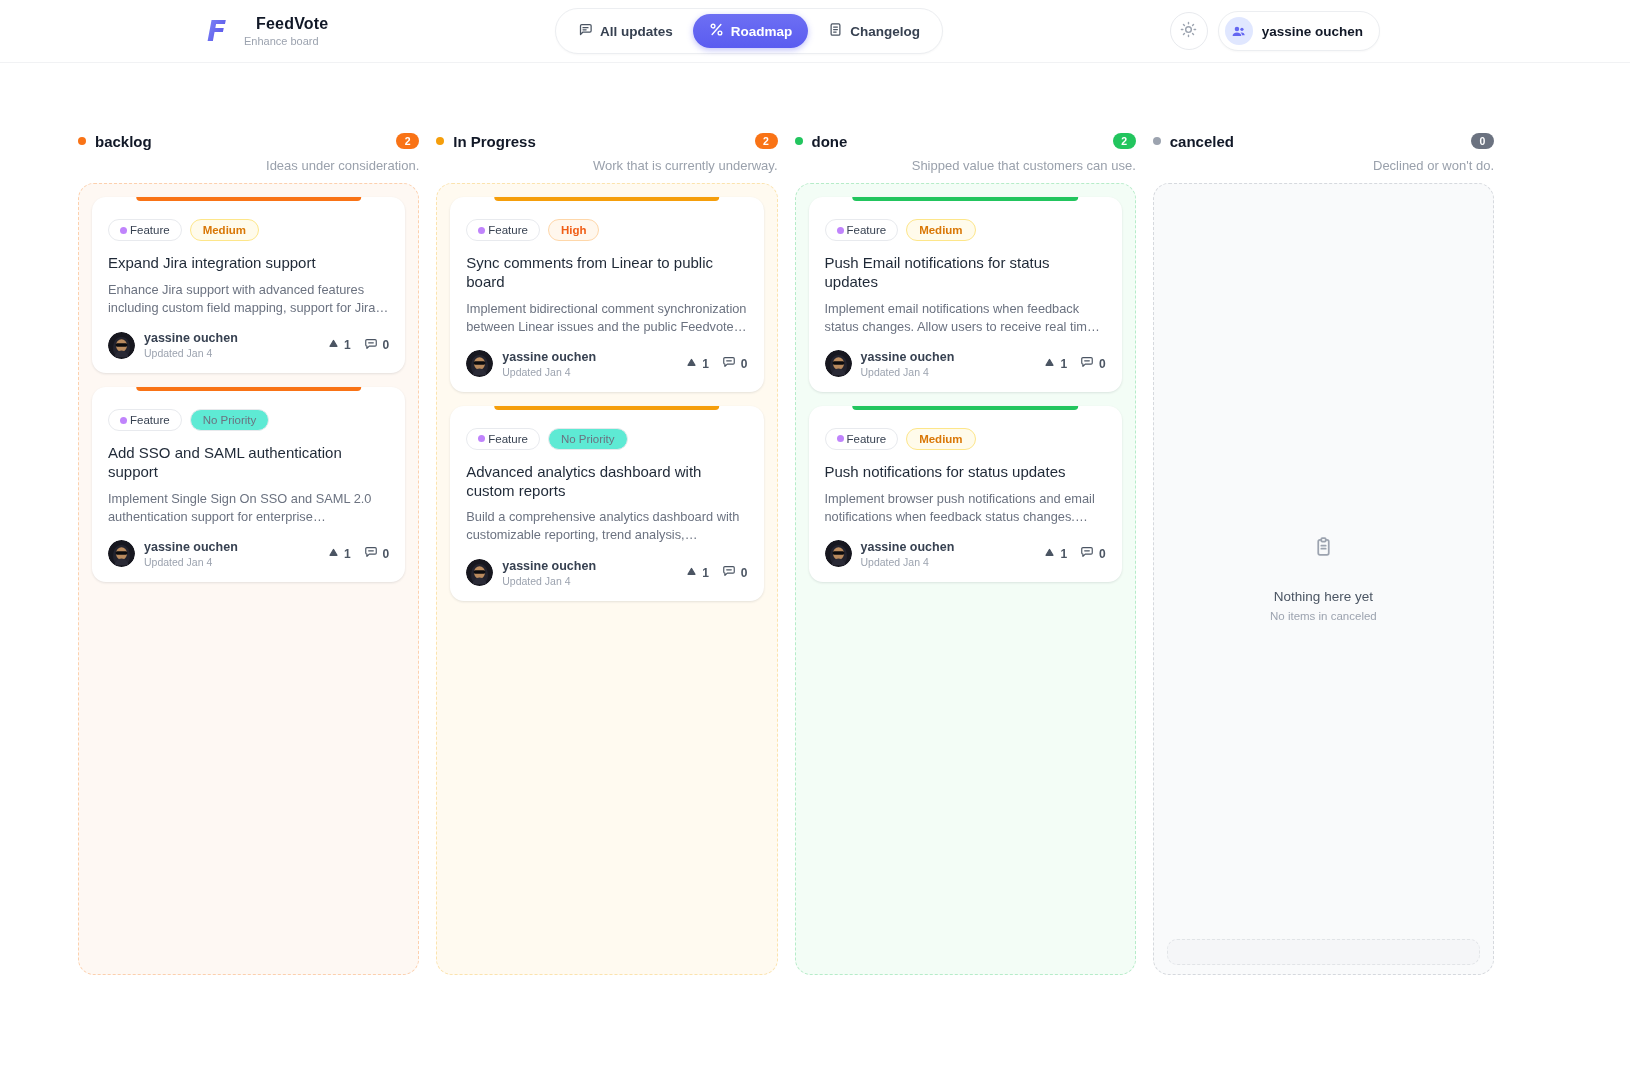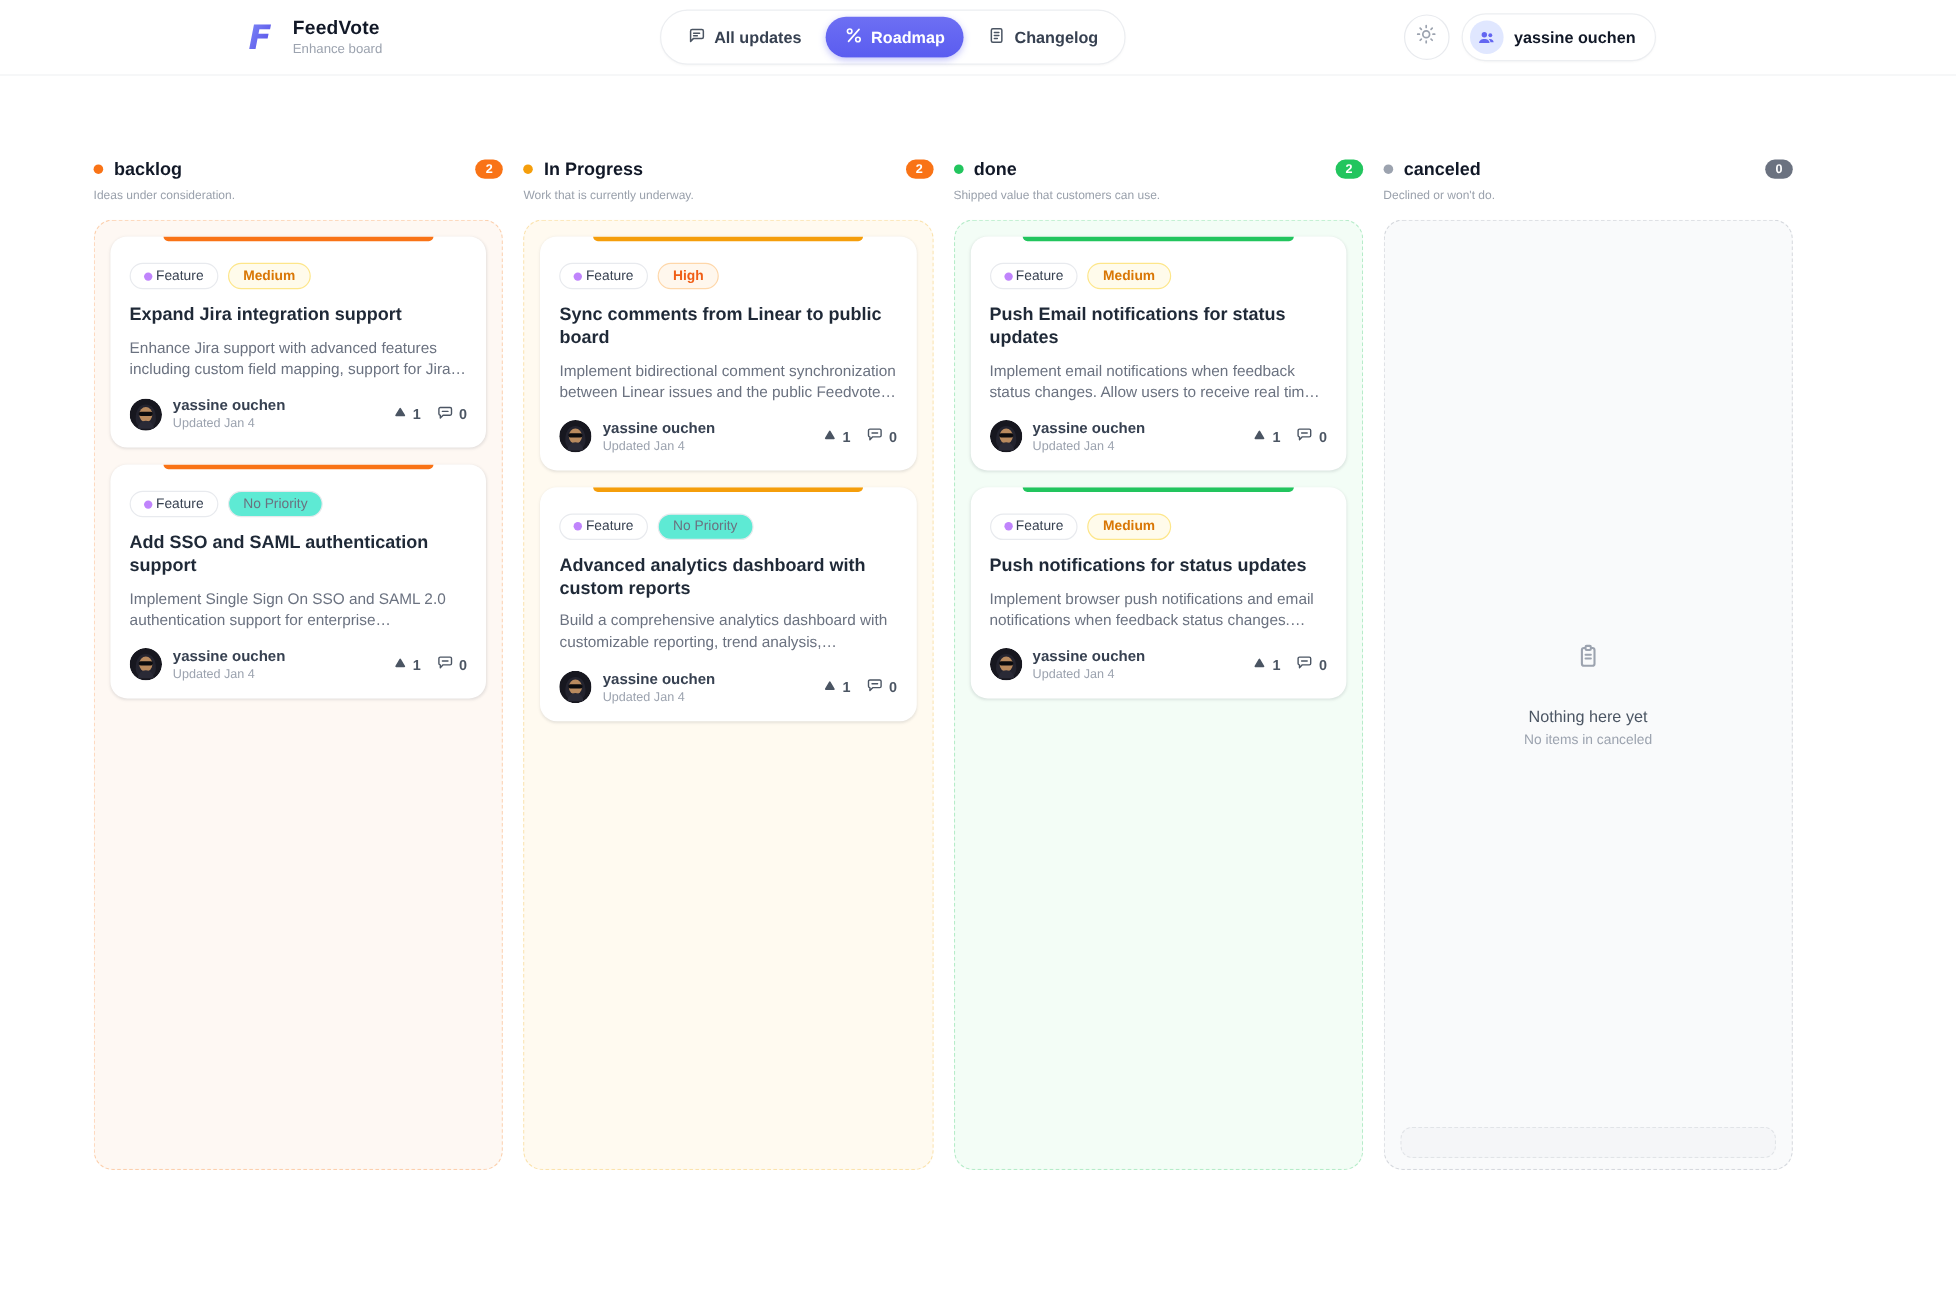--- a/index.html
+++ b/index.html
@@ -2,21 +2,21 @@
 <html><head>
 <meta charset="utf-8">
 <style>
   * { margin:0; padding:0; box-sizing:border-box; }
   html,body { width:1630px; height:1080px; background:#ffffff; font-family:"Liberation Sans", sans-serif; overflow:hidden; }
 
   
   .header { height:63px; background:#fff; border-bottom:1px solid #f1f2f4; display:flex; align-items:center; padding:0 250px 0 200px; }
   .logo-block { display:flex; align-items:center; gap:10px; }
   .logo-mark { width:34px; height:34px; display:flex; align-items:center; justify-content:center; }
-  .logo-text-title { font-size:16px; font-weight:bold; color:#111827; letter-spacing:.2px; }
+  .logo-text-title { font-size:16px; font-weight:bold; color:#111827; letter-spacing:.2px;margin-left:12px; }
   .logo-text-sub { font-size:11px; color:#9ca3af; margin-top:2px; }
 
   .nav-pills { margin-left:auto; margin-right:auto; display:flex; align-items:center; gap:4px; border:1px solid #eceef1; border-radius:999px; padding:5px 6px; background:#fff; box-shadow:0 1px 2px rgba(0,0,0,.03); }
   .nav-item { display:flex; align-items:center; gap:7px; padding:8px 16px; border-radius:999px; font-size:13.5px; font-weight:bold; color:#374151; cursor:pointer; white-space:nowrap; }
   .nav-item svg { width:15px; height:15px; stroke:#4b5563; }
   .nav-item.active { background:linear-gradient(180deg,#6d6ff3,#5a5cf0); color:#fff; box-shadow:0 2px 6px rgba(99,102,241,.4); }
   .nav-item.active svg { stroke:#fff; }
 
   .header-right { display:flex; align-items:center; gap:10px; }
   .theme-toggle { width:38px; height:38px; border-radius:50%; border:1px solid #e8eaee; background:#fff; display:flex; align-items:center; justify-content:center; cursor:pointer; }
@@ -25,37 +25,37 @@
   .user-chip-name { font-size:13.5px; font-weight:bold; color:#111827; white-space:nowrap; }
 
   
   .board { padding:67px 136px 0 78px; }
   .board-grid { display:grid; grid-template-columns:repeat(4,1fr); column-gap:17px; }
 
   .column-head { display:flex; align-items:center; height:22px; }
   .col-dot { width:8px; height:8px; border-radius:50%; margin-right:9px; flex:0 0 auto; }
   .col-title { font-size:15px; font-weight:bold; color:#111827; }
   .col-count { margin-left:auto; min-width:23px; height:16px; border-radius:999px; color:#fff; font-size:10.5px; font-weight:bold; display:flex; align-items:center; justify-content:center; padding:0 7px; }
-  .col-subtitle { font-size:10px; color:#9aa1ac; margin-top:6px; height:14px; }
+  .col-subtitle { font-size:13px; color:#9aa1ac; margin-top:6px; height:14px;text-align:right; }
 
   .column-body { margin-top:11px; height:792px; border:1.5px dashed var(--col-border); border-radius:16px; background:var(--col-bg); padding:13px; position:relative; display:flex; flex-direction:column; gap:14px; }
   .column-body.empty { align-items:center; justify-content:center; }
 
   
   .card { position:relative; background:#fff; border-radius:14px; box-shadow:0 1px 3px rgba(16,24,40,.07), 0 1px 2px rgba(16,24,40,.04); padding:20px 16px 14px; overflow:hidden; cursor:pointer; }
   .card-accent { position:absolute; top:0; left:50%; transform:translateX(-50%); width:72%; height:4px; border-radius:0 0 999px 999px; background:var(--accent); }
   .tag-row { display:flex; align-items:center; gap:8px; margin-top:2px; }
   .tag-feature { display:flex; align-items:center; gap:3px; border:1px solid #e8eaee; background:#fff; border-radius:999px; padding:4px 11px; font-size:11.5px; color:#374151; }
   .tag-feature-dot { width:7px; height:7px; border-radius:50%; background:#c084fc; }
   .tag-priority { border-radius:999px; padding:4px 12px; font-size:11.5px; font-weight:bold; border:1px solid transparent; }
   .pr-medium { background:#fffbeb; border-color:#fde68a; color:#d97706; }
   .pr-high { background:#fff7ed; border-color:#fed7aa; color:#f05e16; }
   .pr-none { background:#5eead4; border-color:#e7e9ec; color:#6b7280; font-weight:normal; }
 
-  .card-title { margin-top:13px; font-size:15px; font-weight:bold; color:#1f2937; line-height:1.25; }
+  .card-title { margin-top:13px; font-size:15px; font-weight:normal; color:#1f2937; line-height:1.25; }
   .card-desc { margin-top:8px; font-size:12.8px; color:#6b7280; line-height:1.42; display:-webkit-box; -webkit-line-clamp:2; -webkit-box-orient:vertical; overflow:hidden; }
 
   .card-footer { margin-top:14px; display:flex; align-items:center; }
   .avatar { width:27px; height:27px; border-radius:50%; overflow:hidden; flex:0 0 auto; }
   .author-block { margin-left:9px; }
   .author-name { font-size:12.5px; font-weight:bold; color:#374151; }
   .author-updated { font-size:10.5px; color:#9ca3af; margin-top:2px; }
   .meta-block { margin-left:auto; display:flex; align-items:center; gap:13px; }
   .meta-item { display:flex; align-items:center; gap:5px; font-size:12px; font-weight:bold; color:#4b5563; cursor:pointer; }
 

